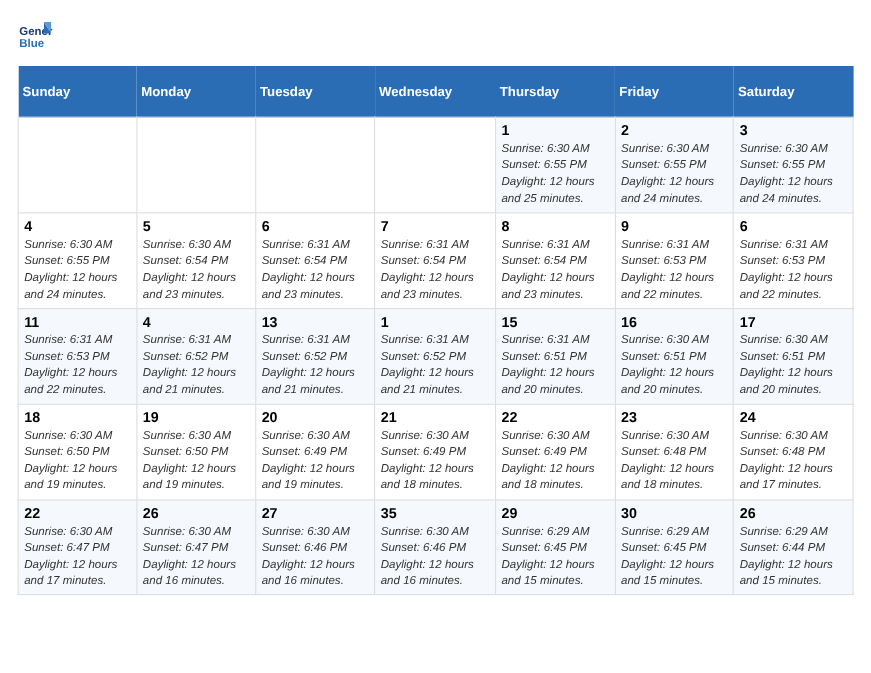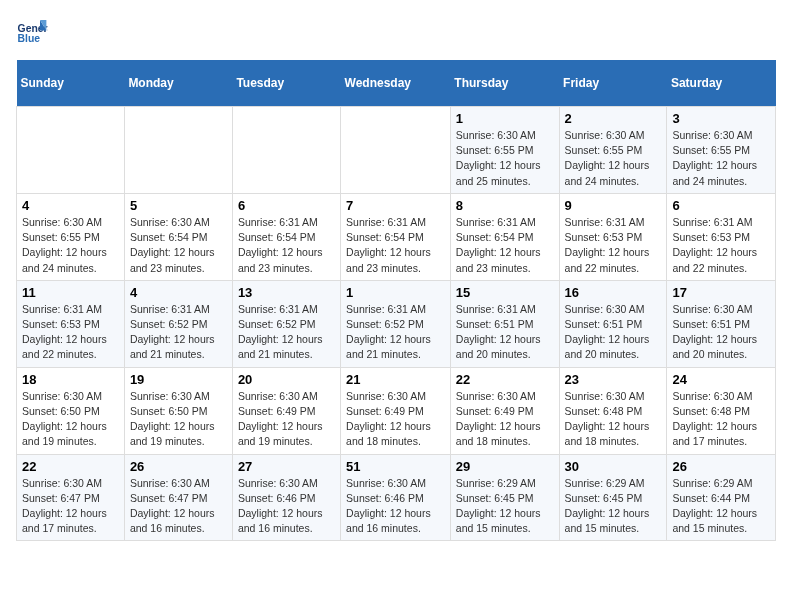--- a/index.html
+++ b/index.html
@@ -66,20 +66,21 @@
     .day-number {
       font-weight: bold;
       font-size: 13px;
       display: block;
       margin-bottom: 2px;
     }
     .day-detail {
       font-size: 10.5px;
       color: #333;
       line-height: 1.45;
+      font-style: italic;
     }
     td.empty {
       background-color: #fff !important;
     }
   </style>
 </head>
 <body>
 
 <div class="header">
   <div class="logo">
@@ -305,21 +306,21 @@
 and 16 minutes.</div>
         </td>
         <td>
           <span class="day-number">27</span>
           <div class="day-detail" style="white-space: pre-line;">Sunrise: 6:30 AM
 Sunset: 6:46 PM
 Daylight: 12 hours
 and 16 minutes.</div>
         </td>
         <td>
-          <span class="day-number">51</span>
+          <span class="day-number">35</span>
           <div class="day-detail" style="white-space: pre-line;">Sunrise: 6:30 AM
 Sunset: 6:46 PM
 Daylight: 12 hours
 and 16 minutes.</div>
         </td>
         <td>
           <span class="day-number">29</span>
           <div class="day-detail" style="white-space: pre-line;">Sunrise: 6:29 AM
 Sunset: 6:45 PM
 Daylight: 12 hours

